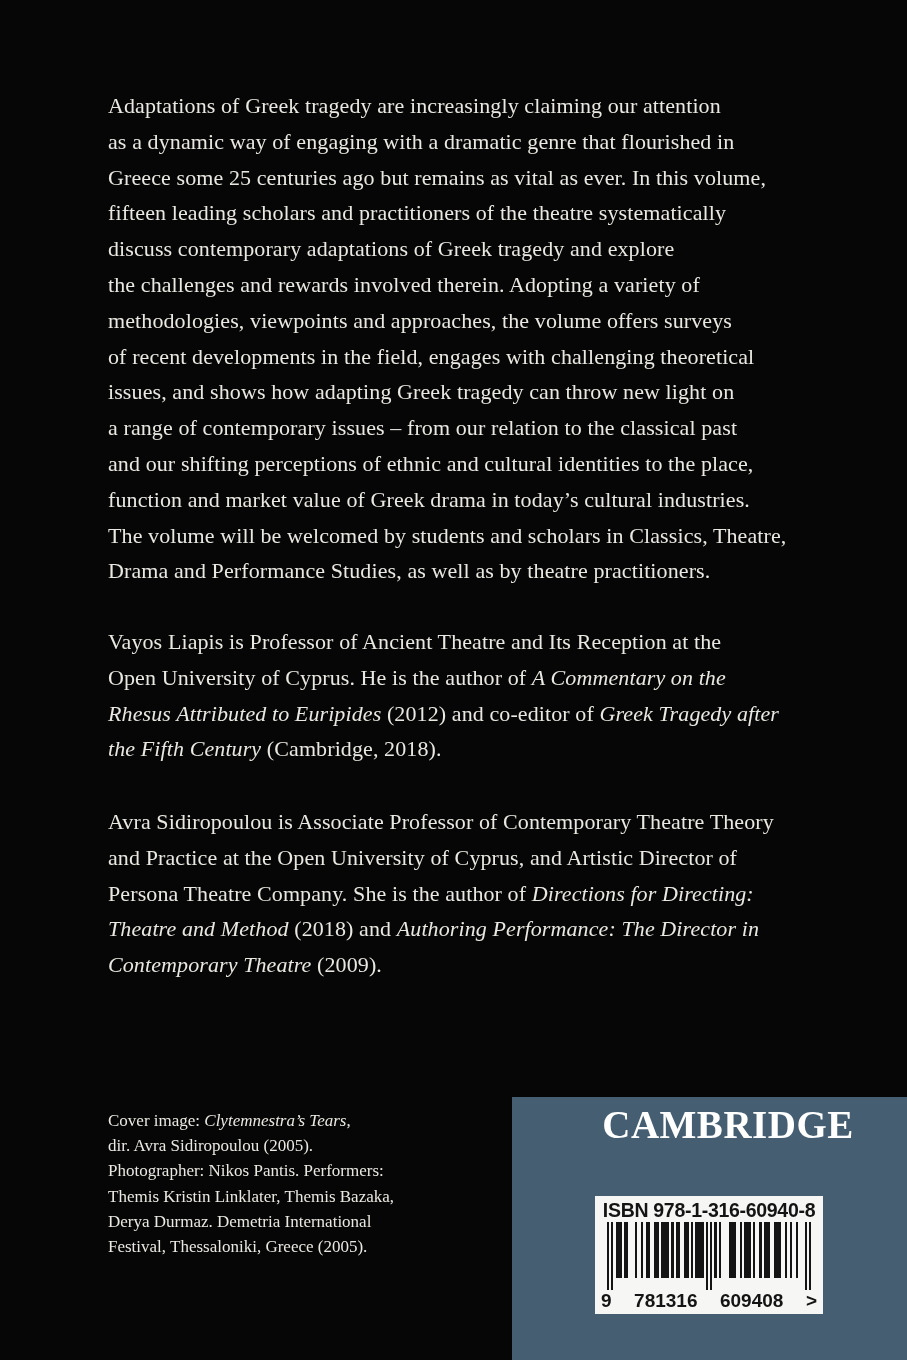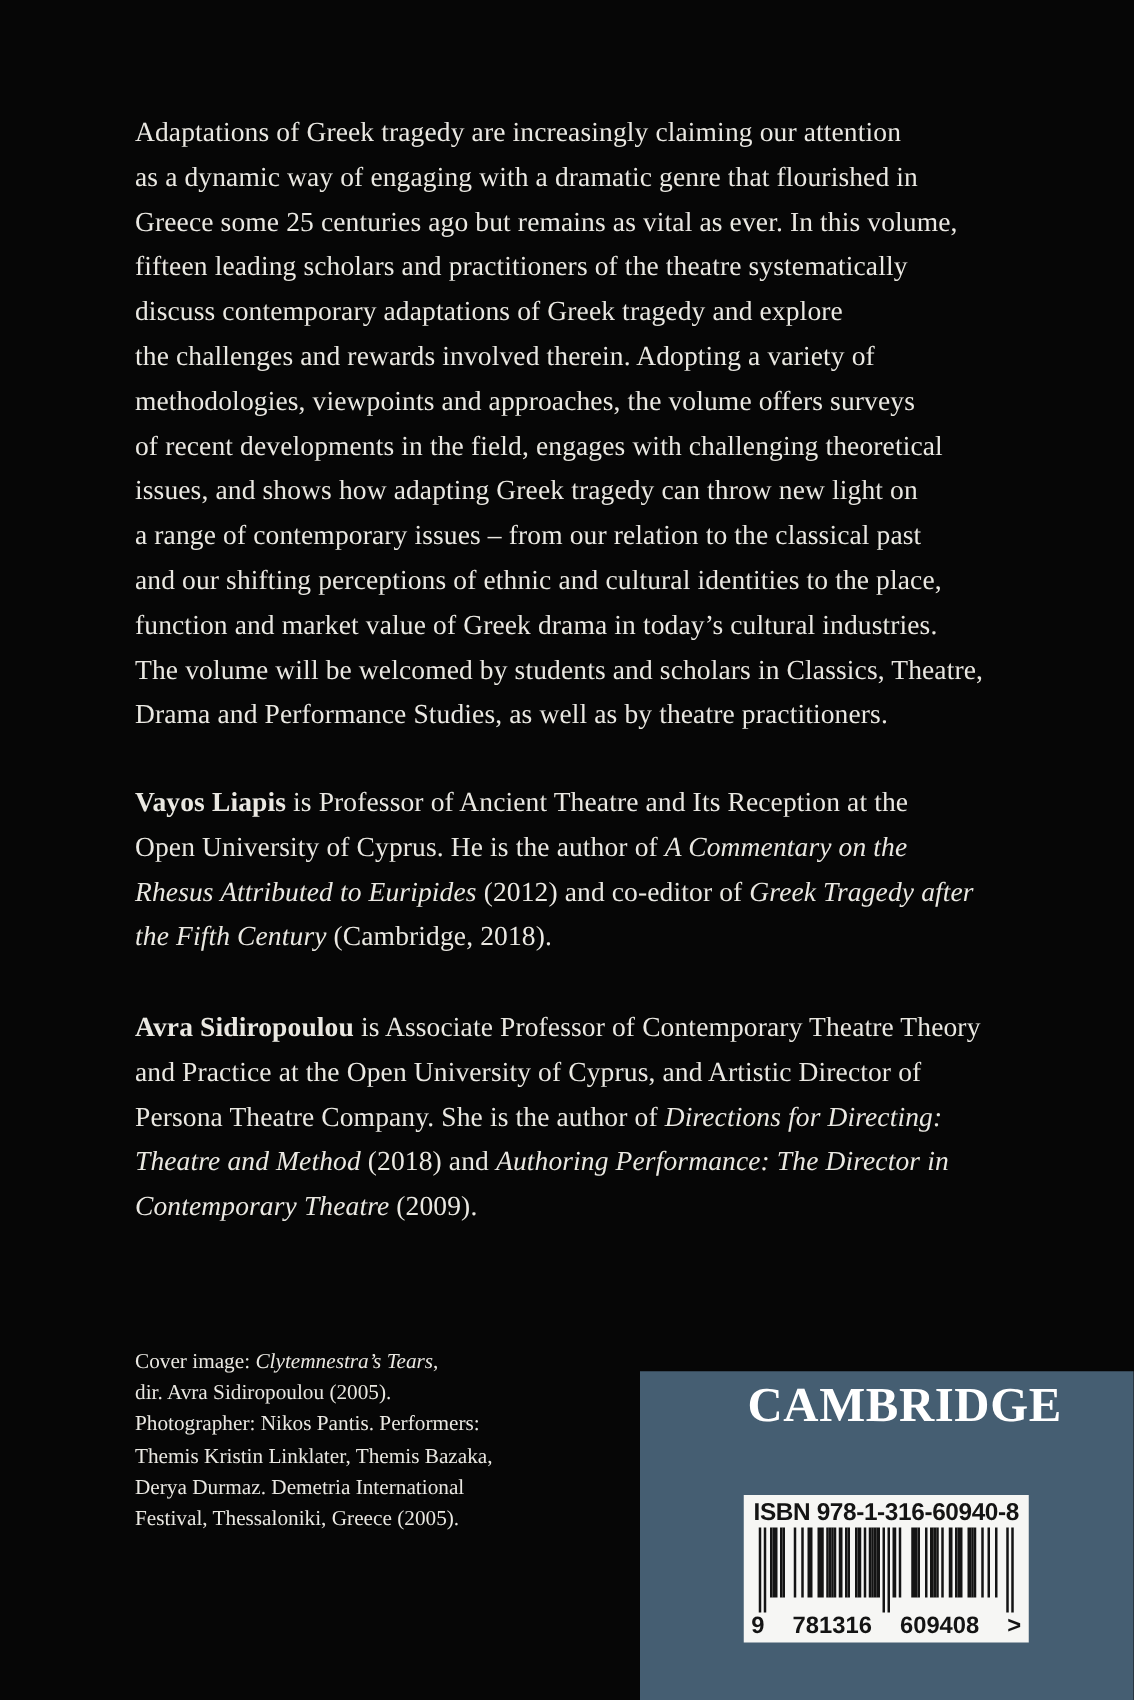--- a/index.html
+++ b/index.html
@@ -17,32 +17,32 @@
     font-family:"Liberation Serif", serif;
   }
   .para{
     position:absolute;left:92px;margin:16px;color:var(--text);
     white-space:pre-line;width:815px;
   }
   .body-text{font-size:22px;line-height:35.8px;letter-spacing:0.1px;}
   #blurb{top:72px;}
   #bio1{top:608px;}
   #bio2{top:788px;}
-  #credits{top:1060px;font-size:17px;line-height:25.2px;width:420px;}
-  .b{font-weight:bold;}
+  #credits{top:1092px;font-size:17px;line-height:25.2px;width:420px;}
+  .b{font-weight:normal;}
   .i{font-style:italic;}
 
   .panel{
     position:absolute;left:512px;top:1097px;right:0;bottom:0;
     background:var(--panel);
   }
   .logo{position:absolute;left:86px;top:8px;width:260px;color:var(--panel-text);}
   .pub-name{
     font-family:"Liberation Serif", serif;font-weight:bold;
-    font-size:39px;line-height:40px;letter-spacing:0.5px;white-space:nowrap;
+    font-size:39px;line-height:40px;letter-spacing:0.5px;white-space:nowrap;text-align:center;
   }
   .pub-imprint{
     font-family:"Liberation Serif", serif;font-weight:bold;
     font-size:20.5px;line-height:22px;letter-spacing:2.2px;margin-top:3px;white-space:nowrap;
   }
   .pub-site{
     font-family:"Liberation Sans", sans-serif;font-weight:bold;
     font-size:18.5px;line-height:20px;margin-top:8px;white-space:nowrap;
   }
   .isbn-box{

